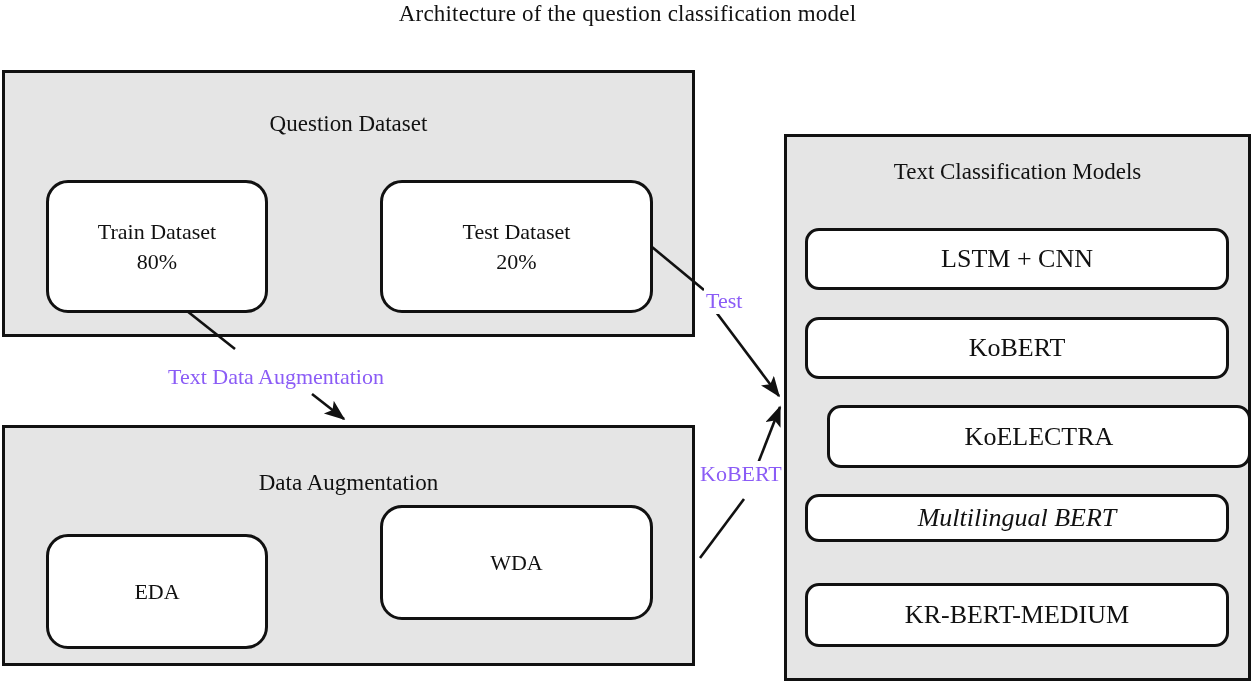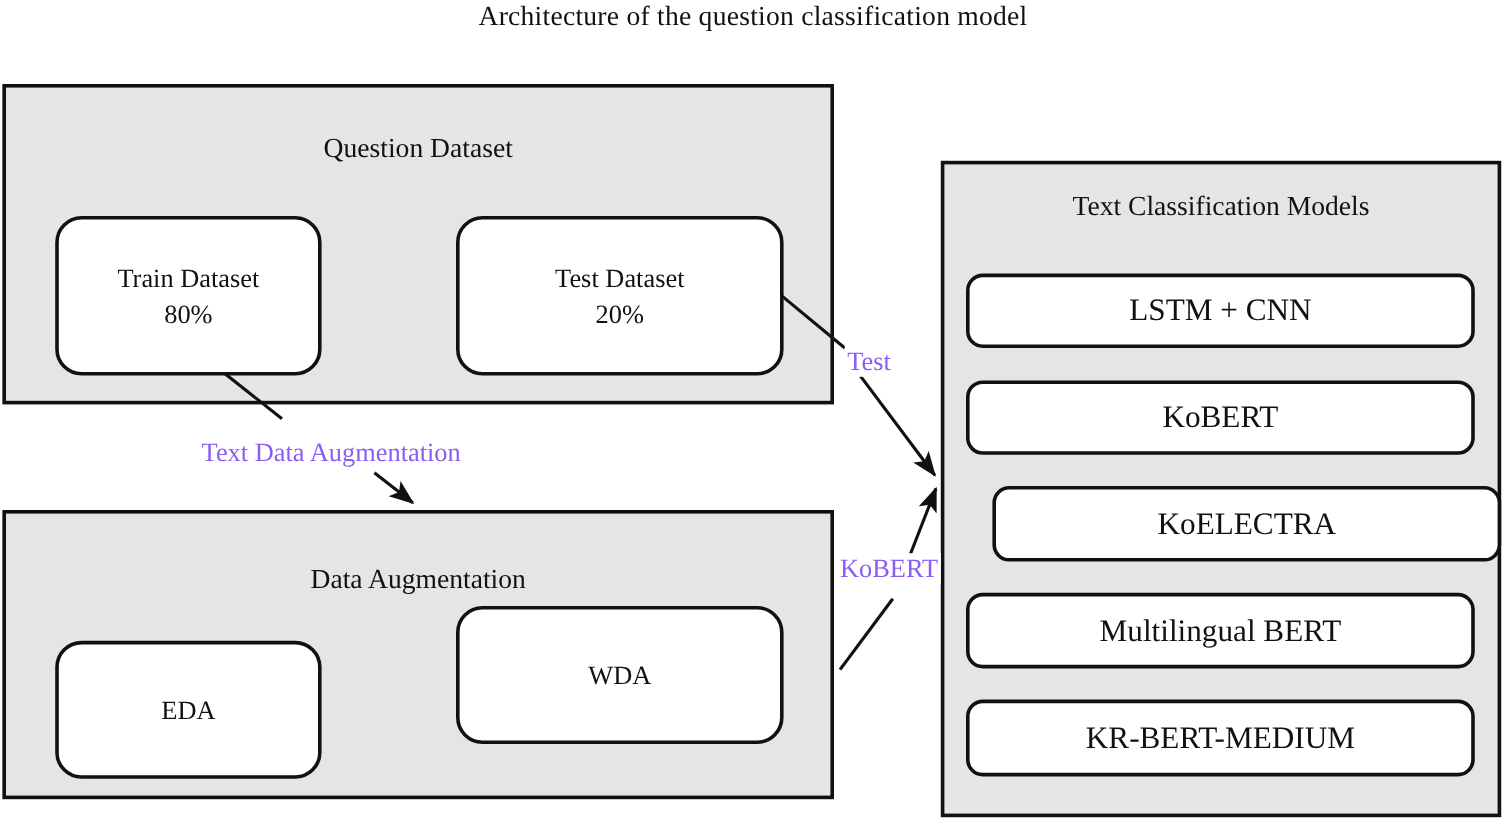--- a/index.html
+++ b/index.html
@@ -132,21 +132,21 @@
   </div>
 
   <div class="rbox model" style="left:805px; top:317px; width:424px; height:62px;">
     <span>KoBERT</span>
   </div>
 
   <div class="rbox model" style="left:827px; top:405px; width:424px; height:63px;">
     <span>KoELECTRA</span>
   </div>
 
-  <div class="rbox model" style="left:805px; top:494px; width:424px; height:63px;">
+  <div class="rbox model" style="left:805px; top:494px; width:424px; height:48px;font-style:italic;">
     <span>Multilingual BERT</span>
   </div>
 
   <div class="rbox model" style="left:805px; top:583px; width:424px; height:64px;">
     <span>KR-BERT-MEDIUM</span>
   </div>
 
   <svg id="connectors" viewBox="0 0 1255 698">
     <defs>
       <marker id="arrowhead" markerWidth="9" markerHeight="9" refX="7.4" refY="3.1" orient="auto" markerUnits="strokeWidth">

